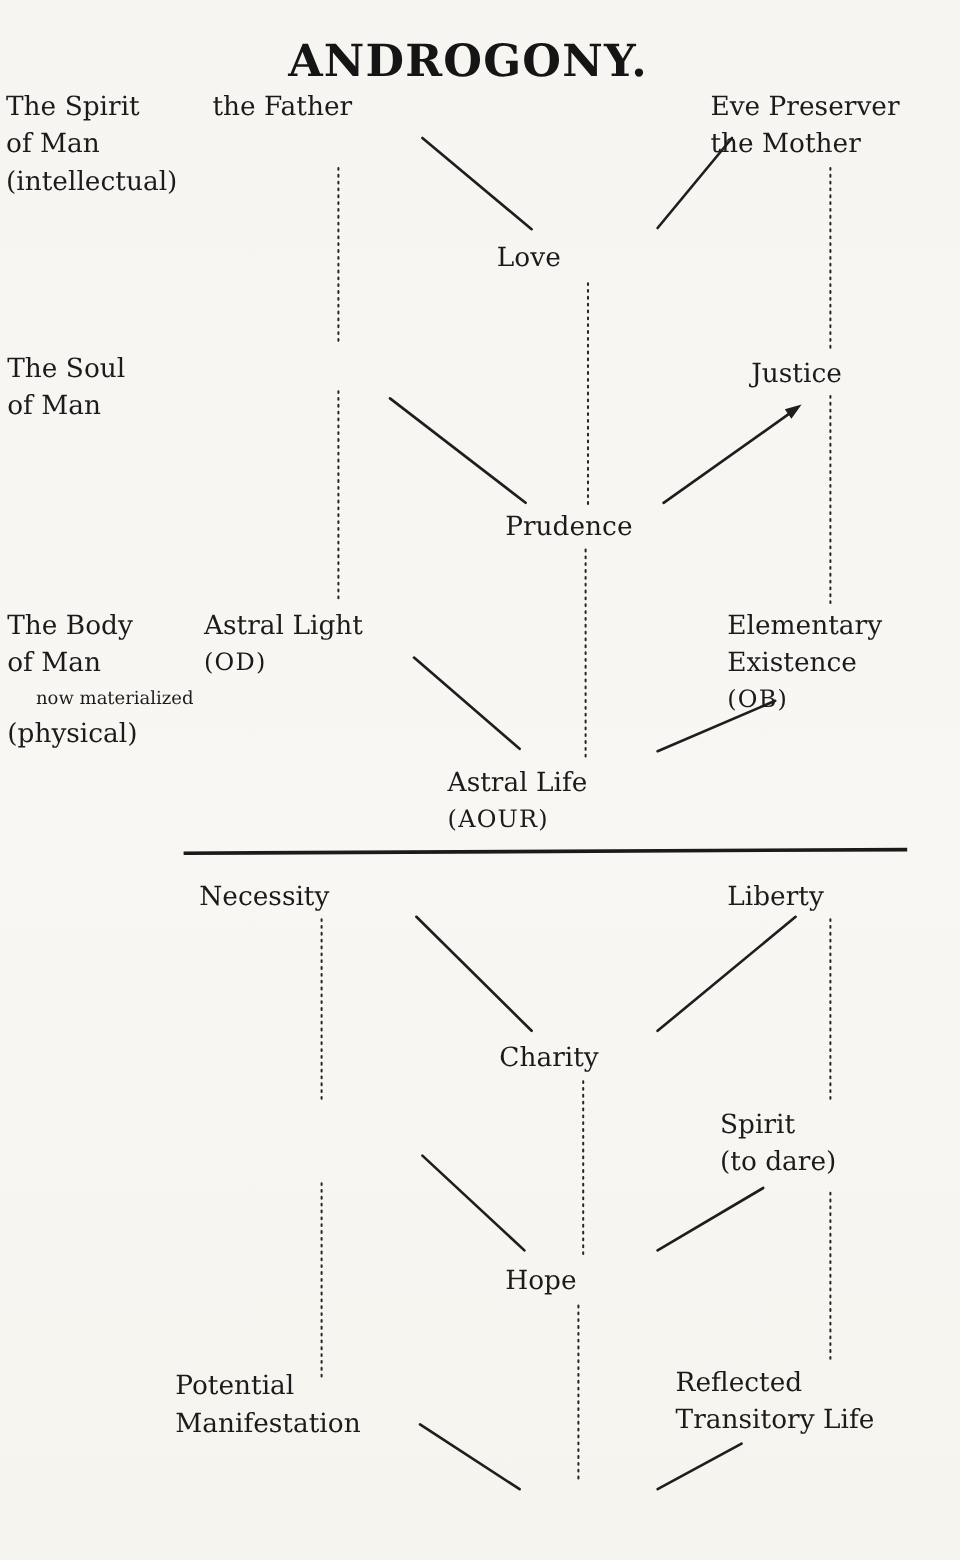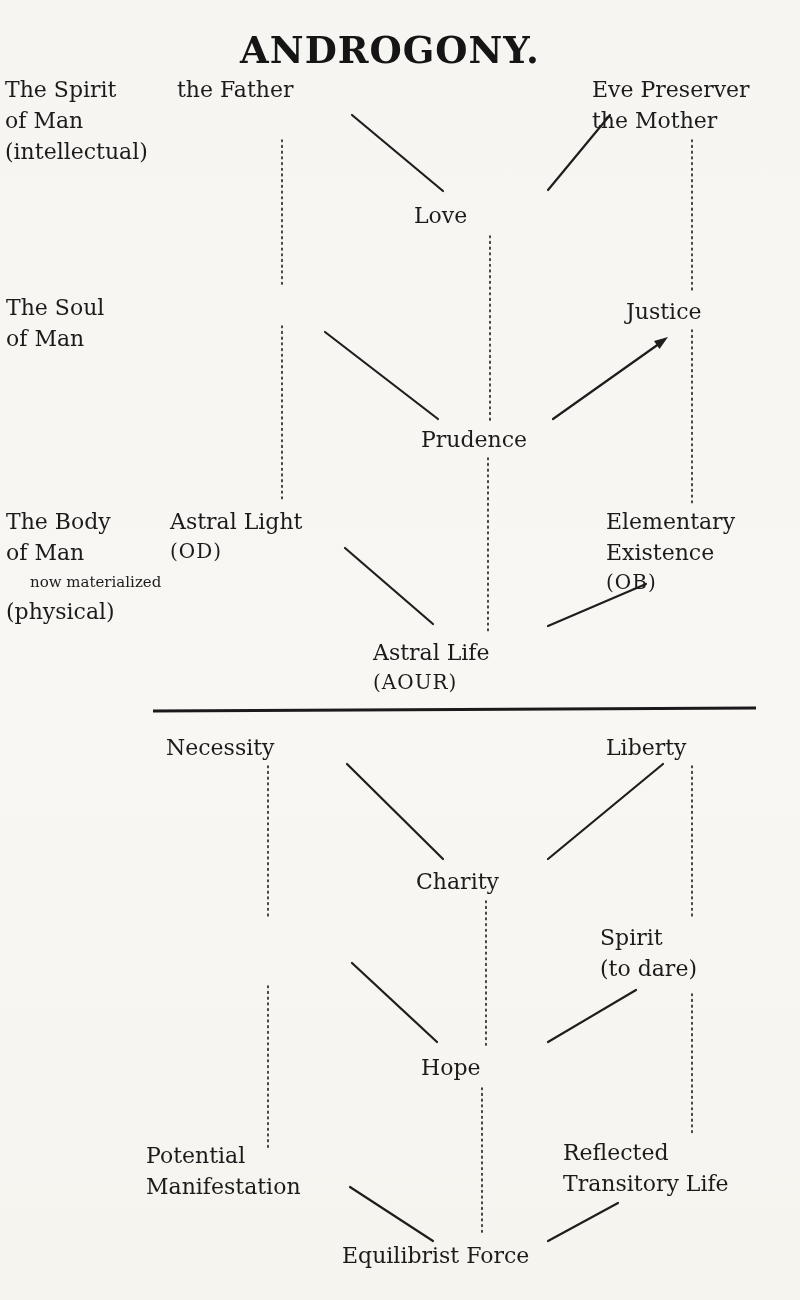--- a/index.html
+++ b/index.html
@@ -139,15 +139,14 @@
   <div class="node" style="left:146px;top:1140px;width:240px">
     <div>Potential</div>
     <div>Manifestation</div>
   </div>
 
   <div class="node" style="left:563px;top:1137px;width:240px">
     <div>Reflected</div>
     <div>Transitory Life</div>
   </div>
 
-  <div class="node" style="left:342px;top:1240px;width:260px">Equilibrist Force</div>
 
 </div>
 
 </body></html>

